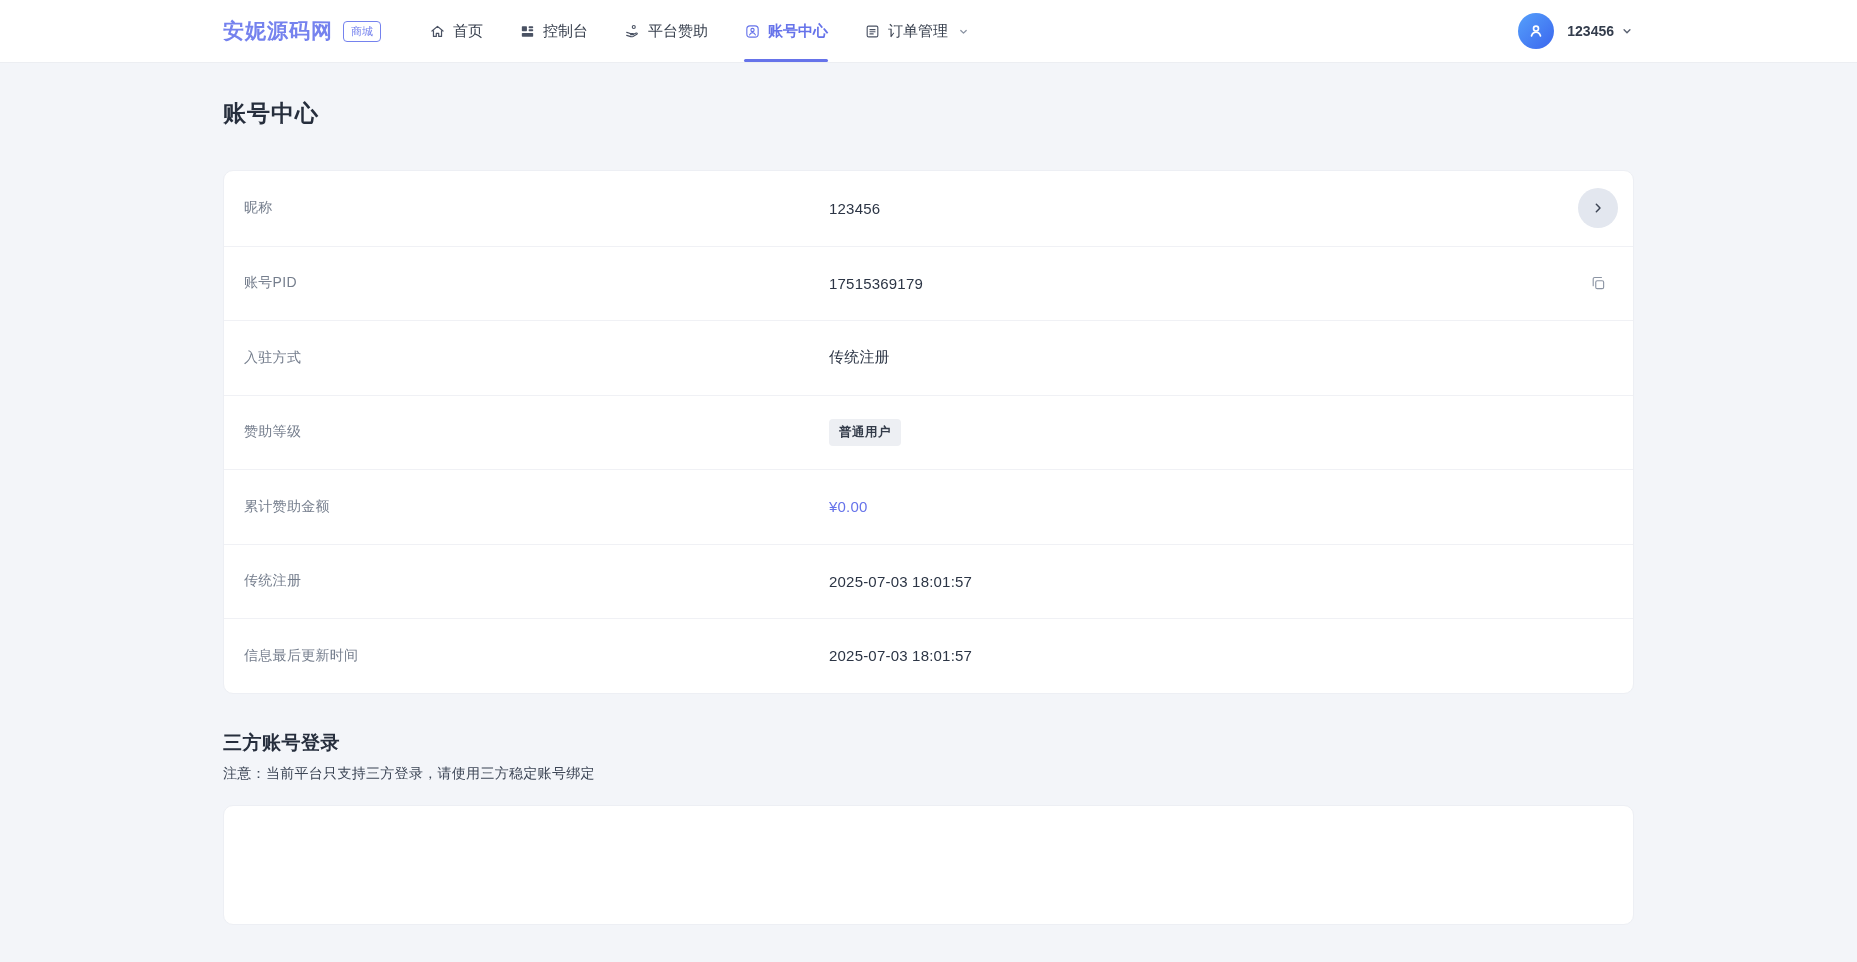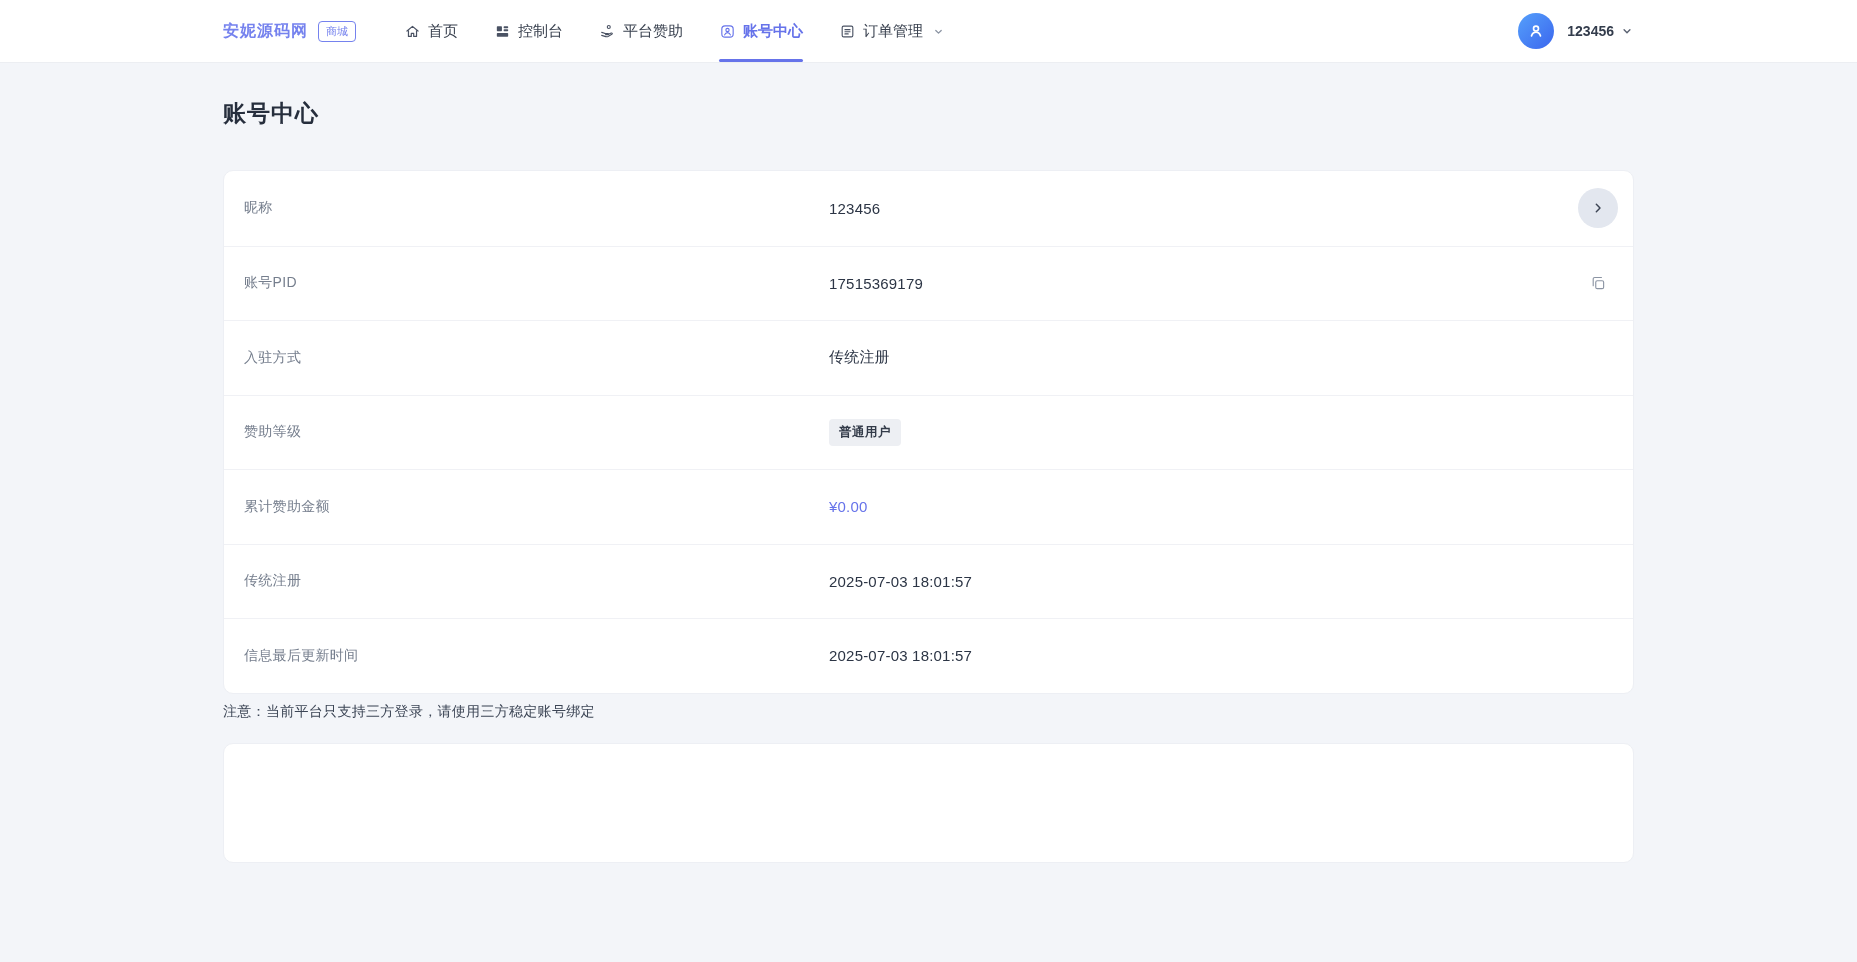--- a/index.html
+++ b/index.html
@@ -13,21 +13,21 @@
     background:var(--page-bg);
     font-family:"Liberation Sans","DejaVu Sans",sans-serif;
     color:var(--text-dark);
   }
   
   .header{
     height:63px;background:#fff;border-bottom:1px solid #eceef2;
     display:flex;align-items:center;padding:0 223px;
   }
   .logo{display:flex;align-items:center;cursor:pointer;}
-  .logo-text{font-size:16px;font-weight:700;color:var(--logo);letter-spacing:1px;}
+  .logo-text{font-size:21px;font-weight:700;color:var(--logo);letter-spacing:1px;}
   .logo-badge{
     margin-left:10px;font-size:11px;color:var(--logo);
     border:1px solid var(--logo);border-radius:4px;padding:2px 7px;font-weight:400;
   }
   .nav{display:flex;align-items:center;margin-left:48px;height:100%;}
   .nav-item{
     position:relative;height:100%;display:flex;align-items:center;gap:7px;
     margin-right:36px;font-size:15px;color:var(--nav-text);cursor:pointer;white-space:nowrap;
   }
   .nav-item .icon{display:flex;width:17px;height:17px;color:#4a5263;}
@@ -217,15 +217,16 @@
       <div class="row">
         <span class="row-label">传统注册</span>
         <span class="row-value text">2025-07-03 18:01:57</span>
       </div>
       <div class="row">
         <span class="row-label">信息最后更新时间</span>
         <span class="row-value text">2025-07-03 18:01:57</span>
       </div>
     </div>
 
+  <h2 class="section-title">三方账号登录</h2>
   <p class="section-note">注意：当前平台只支持三方登录，请使用三方稳定账号绑定</p>
   <div class="card stub"></div>
 </div>
 
 </body></html>

